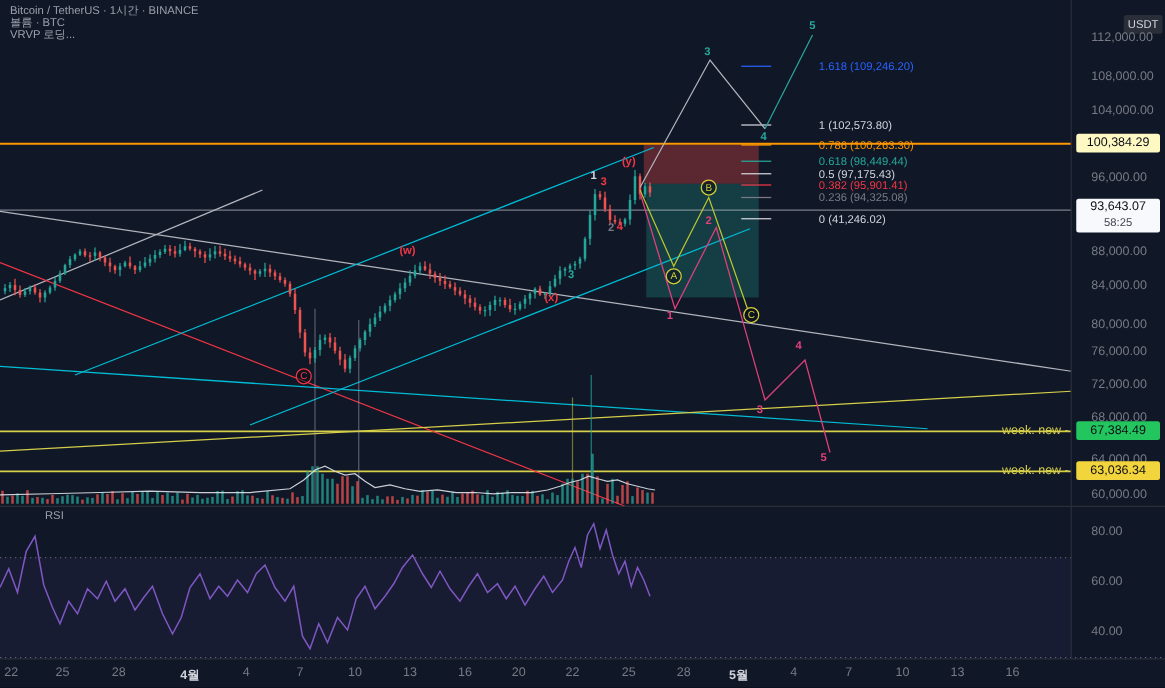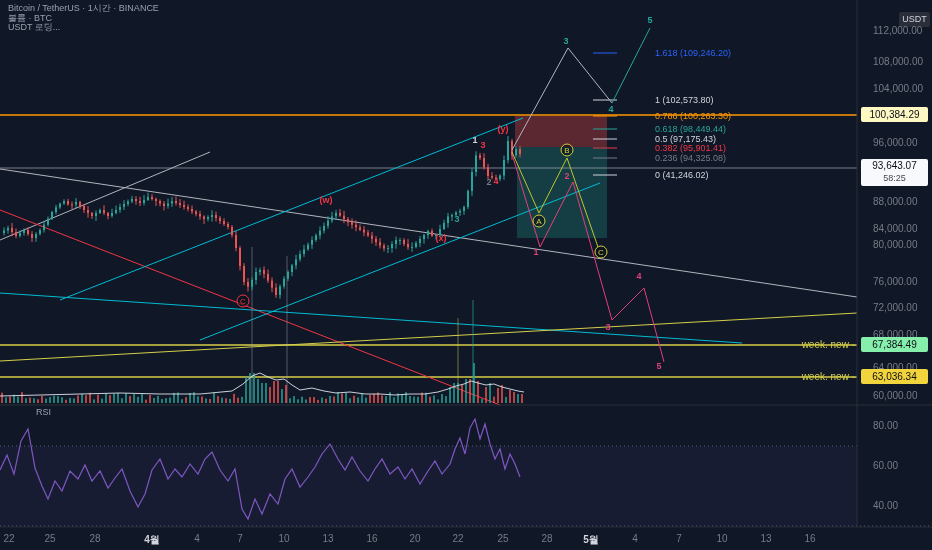--- a/index.html
+++ b/index.html
@@ -451,21 +451,21 @@
       <polyline points="0,470 7,455 14,474 21,441 28,429 35,468 42,486 48,499 55,481 62,491 70,471 78,479 85,465 92,481 100,471 108,488 115,478 122,469 130,491 138,507 145,494 152,470 160,459 168,479 175,469 182,477 190,464 198,474 205,459 212,452 220,470 228,481 235,469 242,509 248,519 255,499 262,514 270,494 278,504 285,479 292,469 300,487 308,477 315,467 322,454 330,444 338,459 345,470 352,457 360,471 368,481 375,469 382,459 390,474 398,467 405,479 412,469 420,484 428,471 435,461 442,474 450,464 455,449 460,438 465,454 470,428 475,419 480,439 485,424 490,444 495,459 500,449 505,469 510,454 515,464 520,477" fill="none" stroke="#7e57c2" stroke-width="1.2"></polyline>
       <line x1="0" y1="446" x2="857" y2="446" stroke="#787b86" stroke-width="1" stroke-dasharray="1,3" opacity="0.7"></line>
       <line x1="0" y1="526" x2="930" y2="526" stroke="#8a82b5" stroke-width="1" stroke-dasharray="1,3" opacity="0.7"></line>
       <line x1="0" y1="405" x2="932" y2="405" stroke="#2a2e39"></line>
       <line x1="0" y1="527" x2="932" y2="527" stroke="#2a2e39"></line>
       <line x1="857" y1="0" x2="857" y2="527" stroke="#2a2e39"></line>
     </svg>
   <div id="labels" class="lbl" style="left:0;top:0;width:932px;height:550px;">
     <div class="legend" style="top:4px;">Bitcoin / TetherUS · 1시간 · BINANCE</div>
     <div class="legend dim" style="top:14px;">볼륨 · BTC</div>
-    <div class="legend dim" style="top:23px;">USDT 로딩...</div>
+    <div class="legend dim" style="top:23px;">VRVP 로딩...</div>
     <div class="legend dim" style="top:408px;padding-left:28px;">RSI</div>
     <div id="usdt-btn">USDT</div>
   <div class="fiblabel" style="left:621px;top:48px;color:#2962ff;">1.618 (109,246.20)</div>
       <div class="fiblabel" style="left:621px;top:95px;color:#d1d4dc;">1 (102,573.80)</div>
       <div class="fiblabel" style="left:621px;top:111px;color:#ff9800;">0.786 (100,263.30)</div>
       <div class="fiblabel" style="left:621px;top:124px;color:#26a69a;">0.618 (98,449.44)</div>
       <div class="fiblabel" style="left:621px;top:134px;color:#d1d4dc;">0.5 (97,175.43)</div>
       <div class="fiblabel" style="left:621px;top:143px;color:#f23645;">0.382 (95,901.41)</div>
       <div class="fiblabel" style="left:621px;top:153px;color:#787b86;">0.236 (94,325.08)</div>
       <div class="fiblabel" style="left:621px;top:170px;color:#d1d4dc;">0 (41,246.02)</div>
@@ -488,35 +488,35 @@
       <div class="wavelabel" style="left:489px;top:182px;color:#787b86;">2</div>
       <div class="wavelabel" style="left:496px;top:181px;color:#f23645;">4</div>
       <div class="wavelabel" style="left:457px;top:219px;color:#26a69a;">3</div>
       <div class="circled" style="left:243px;top:301px;color:#f23645;border:1px solid #f23645;">C</div>
       <div class="axis-tick lbl" style="left:873px;top:25px;">112,000.00</div>
       <div class="axis-tick lbl" style="left:873px;top:56px;">108,000.00</div>
       <div class="axis-tick lbl" style="left:873px;top:83px;">104,000.00</div>
       <div class="axis-tick lbl" style="left:873px;top:137px;">96,000.00</div>
       <div class="axis-tick lbl" style="left:873px;top:196px;">88,000.00</div>
       <div class="axis-tick lbl" style="left:873px;top:223px;">84,000.00</div>
-      <div class="axis-tick lbl" style="left:873px;top:239px;">80,000.00</div>
+      <div class="axis-tick lbl" style="left:873px;top:254px;">80,000.00</div>
       <div class="axis-tick lbl" style="left:873px;top:276px;">76,000.00</div>
       <div class="axis-tick lbl" style="left:873px;top:302px;">72,000.00</div>
       <div class="axis-tick lbl" style="left:873px;top:329px;">68,000.00</div>
       <div class="axis-tick lbl" style="left:873px;top:362px;">64,000.00</div>
       <div class="axis-tick lbl" style="left:873px;top:390px;">60,000.00</div>
       <div class="axis-tick lbl" style="left:873px;top:420px;">80.00</div>
       <div class="axis-tick lbl" style="left:873px;top:460px;">60.00</div>
       <div class="axis-tick lbl" style="left:873px;top:500px;">40.00</div>
       <div class="pricebox" style="top:107px;height:15px;line-height:15px;background:#fef9c3;">100,384.29</div>
       <div class="pricebox" style="top:159px;height:27px;background:#f8f9fd;">
         <div style="font-size: 10px; line-height: 14px;">93,643.07</div>
         <div style="font-size: 9px; line-height: 11px; color: rgb(67, 70, 81);">58:25</div>
       </div>
-      <div class="pricebox" style="top:337px;height:15px;line-height:15px;background:#86efac;">67,384.49</div>
+      <div class="pricebox" style="top:337px;height:15px;line-height:15px;background:#22c55e;">67,384.49</div>
       <div class="pricebox" style="top:369px;height:15px;line-height:15px;background:#f2d43d;">63,036.34</div>
       <div class="weeknote" style="top:339px;">week. new -</div>
       <div class="weeknote" style="top:371px;">week. new -</div>
       <div class="timetick" style="left:9px;">22</div>
       <div class="timetick" style="left:50px;">25</div>
       <div class="timetick" style="left:95px;">28</div>
       <div class="timetick month" style="left:152px;">4월</div>
       <div class="timetick" style="left:197px;">4</div>
       <div class="timetick" style="left:240px;">7</div>
       <div class="timetick" style="left:284px;">10</div>

